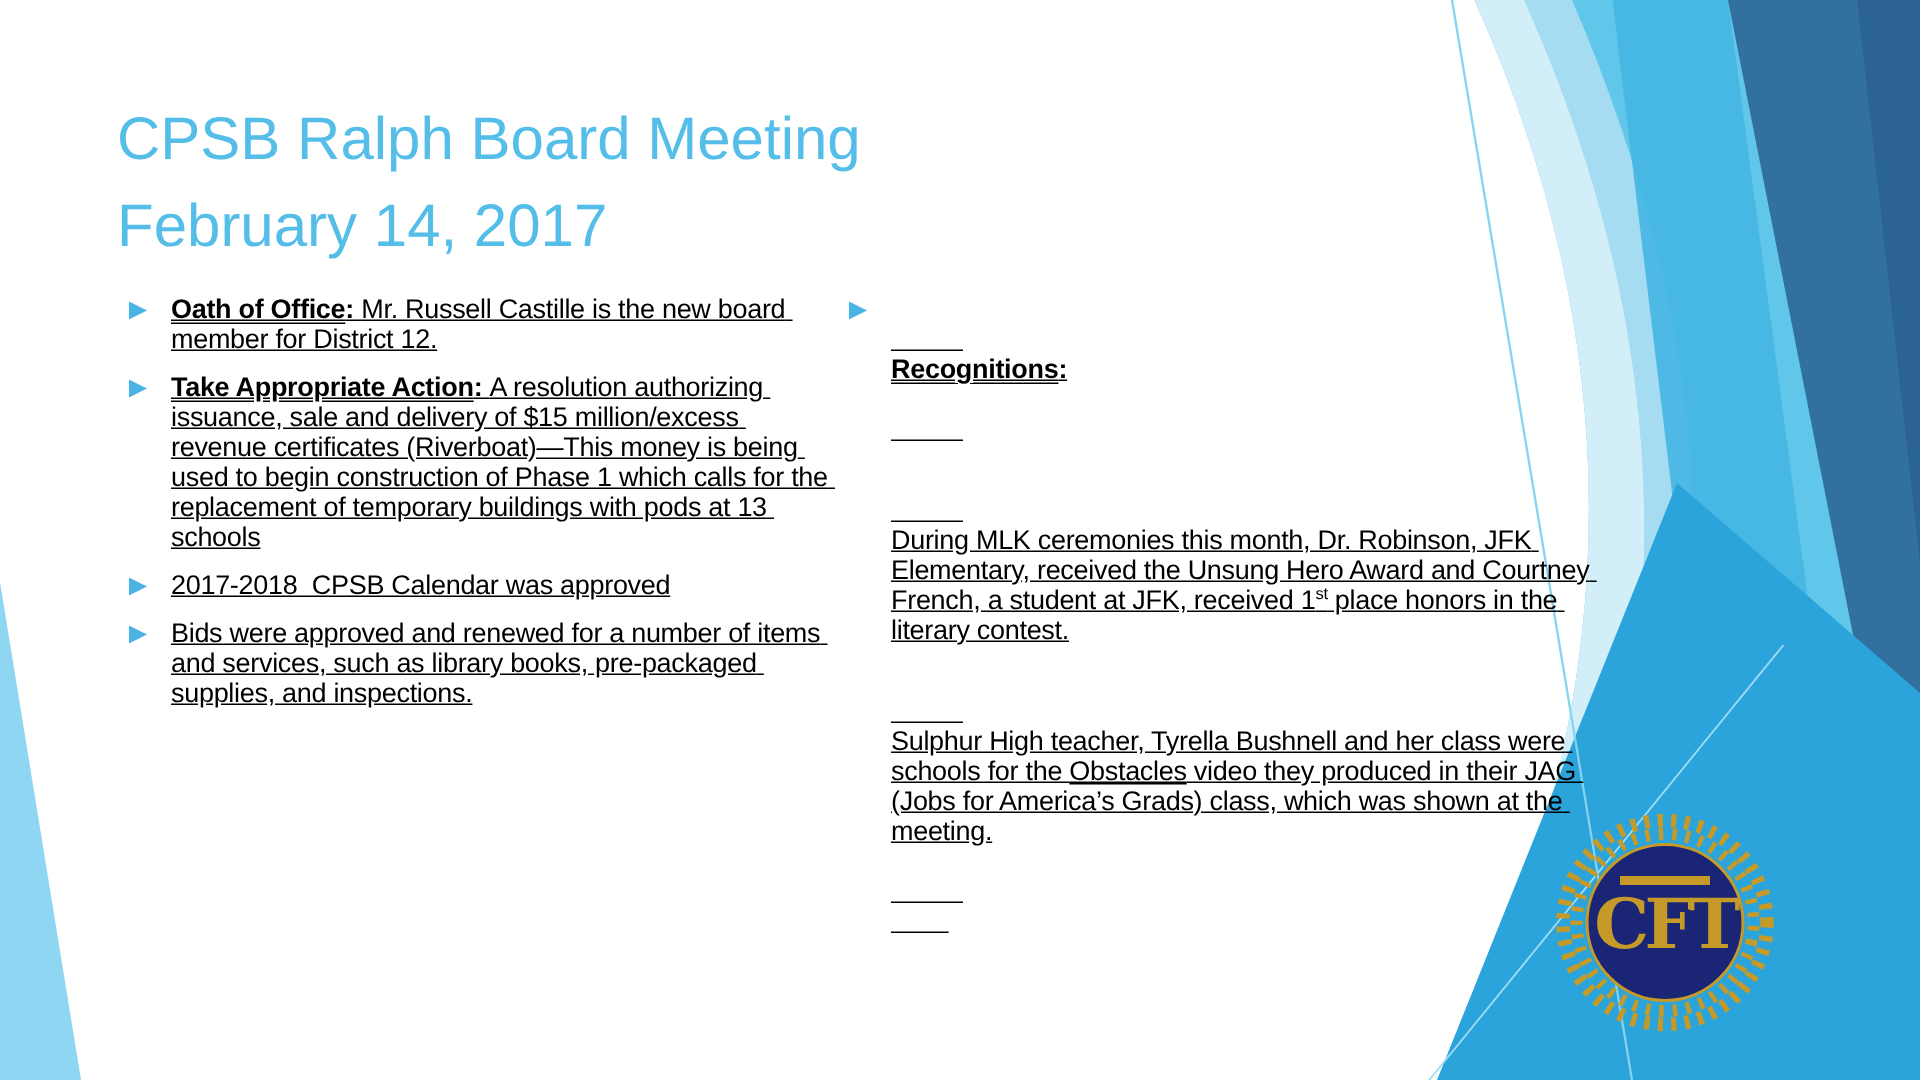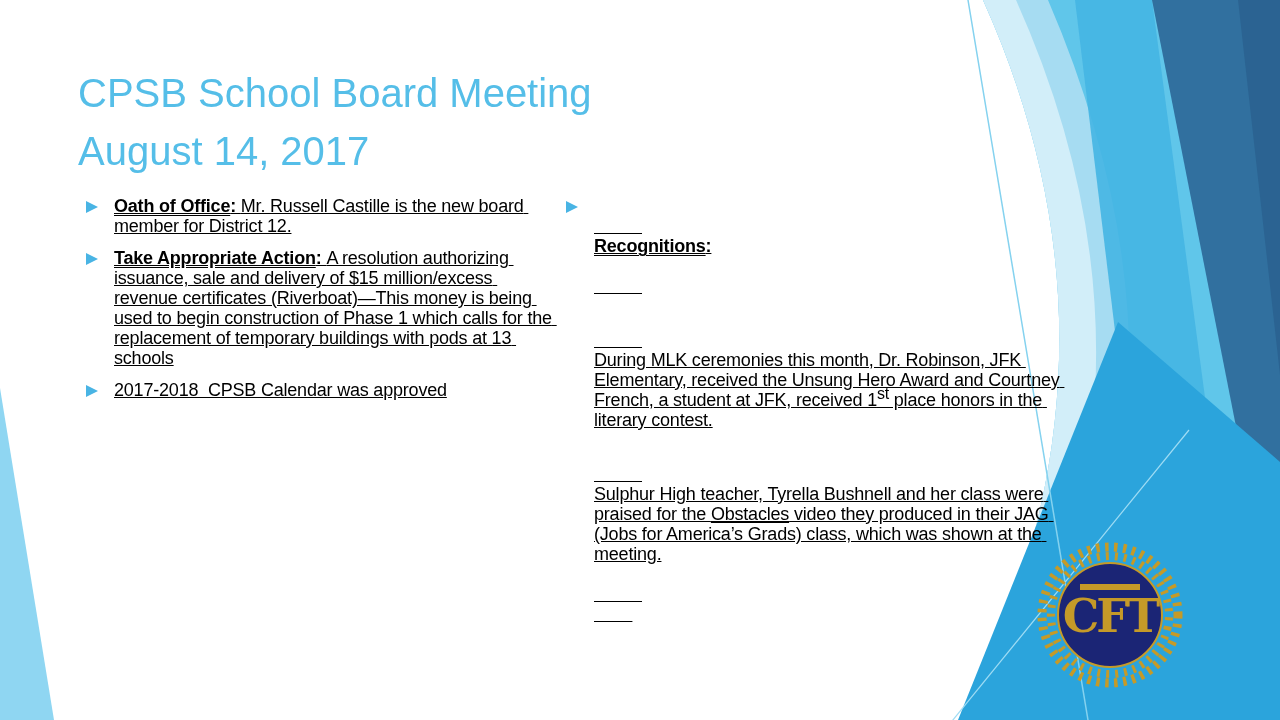--- a/index.html
+++ b/index.html
@@ -35,21 +35,21 @@
   .bullet-body {
     flex:1 1 auto;
     font-size:18px; line-height:20px; color:#000000;
     letter-spacing:-0.2px; white-space:pre-wrap;text-decoration:underline;
   }
   .lead { font-weight:bold; text-decoration:underline; text-underline-offset:3px; }
   .lead-colon { font-weight:bold; }
   .para { margin-bottom:14px; }
   .para:last-child { margin-bottom:0; }
   .u-inline { text-decoration:underline; text-underline-offset:2px; }
-  sup.ord { font-size:16px; line-height:0; vertical-align:super; }
+  sup.ord { font-size:11px; line-height:0; vertical-align:super; }
 
   .logo { position:absolute; left:1032px; top:537px; width:156px; height:156px; z-index:2; }
 </style>
 </head>
 <body>
 
 <div class="slide">
 
   <svg class="bg-svg" viewBox="0 0 1280 720" aria-hidden="true">
 
@@ -67,22 +67,22 @@
 
     <polygon points="1118,322 1280,462 1280,720 958,720" fill="#2BA4DC"></polygon>
 
     <line x1="968" y1="0" x2="1088" y2="720" stroke="#85D2EF" stroke-width="1.5"></line>
     <line x1="1189" y1="430" x2="948" y2="726" stroke="#9FDCF4" stroke-width="1.2"></line>
   </svg>
 
   <div class="content">
 
     <div class="title">
-      <div>CPSB School Board Meeting</div>
-      <div>August 14, 2017</div>
+      <div>CPSB Ralph Board Meeting</div>
+      <div>February 14, 2017</div>
     </div>
 
     <div class="col col-left">
 
       <div class="bullet-item">
         <span class="bullet-marker">
             <i class="tri"></i>
           </span>
         <span class="bullet-body"><span class="lead">Oath of Office</span><span class="lead-colon">: </span><span>Mr. Russell Castille is the new board member for District 12.</span></span>
       </div>
@@ -94,35 +94,41 @@
         <span class="bullet-body"><span class="lead">Take Appropriate Action</span><span class="lead-colon">: </span><span>A resolution authorizing issuance, sale and delivery of $15 million/excess revenue certificates (Riverboat)—This money is being used to begin construction of Phase 1 which calls for the replacement of temporary buildings with pods at 13 schools</span></span>
       </div>
 
       <div class="bullet-item">
         <span class="bullet-marker">
             <i class="tri"></i>
           </span>
         <span class="bullet-body">2017-2018  CPSB Calendar was approved</span>
       </div>
 
+      <div class="bullet-item">
+        <span class="bullet-marker">
+            <i class="tri"></i>
+          </span>
+        <span class="bullet-body">Bids were approved and renewed for a number of items and services, such as library books, pre-packaged supplies, and inspections.</span>
+      </div>
 
 
 
     </div>
 
     <div class="col col-right">
       <div class="bullet-item">
         <span class="bullet-marker">
             <i class="tri"></i>
           </span>
         <span class="bullet-body">
           <div class="para"><span class="lead">Recognitions</span><span class="lead-colon">:</span><br>
           </div>
           <div class="para"><span>During MLK ceremonies this month, Dr. Robinson, JFK Elementary, received the Unsung Hero Award and Courtney French, a student at JFK, received 1</span><sup class="ord">st</sup><span> place honors in the literary contest.</span></div>
-          <div class="para"><span>Sulphur High teacher, Tyrella Bushnell and her class were praised for the </span><span class="u-inline">Obstacles</span><span> video they produced in their JAG (Jobs for America’s Grads) class, which was shown at the meeting.</span></div>
+          <div class="para"><span>Sulphur High teacher, Tyrella Bushnell and her class were schools for the </span><span class="u-inline">Obstacles</span><span> video they produced in their JAG (Jobs for America’s Grads) class, which was shown at the meeting.</span></div>
           
         </span>
       </div>
     </div>
 
     <svg class="logo" viewBox="-78 -78 156 156">
 
       <circle cx="0" cy="0" r="68" fill="none" stroke="#C59A28" stroke-width="9" stroke-dasharray="3.5 5.5"></circle>
       <circle cx="0" cy="0" r="59" fill="none" stroke="#C59A28" stroke-width="8" stroke-dasharray="3 6" transform="rotate(12)"></circle>
 

